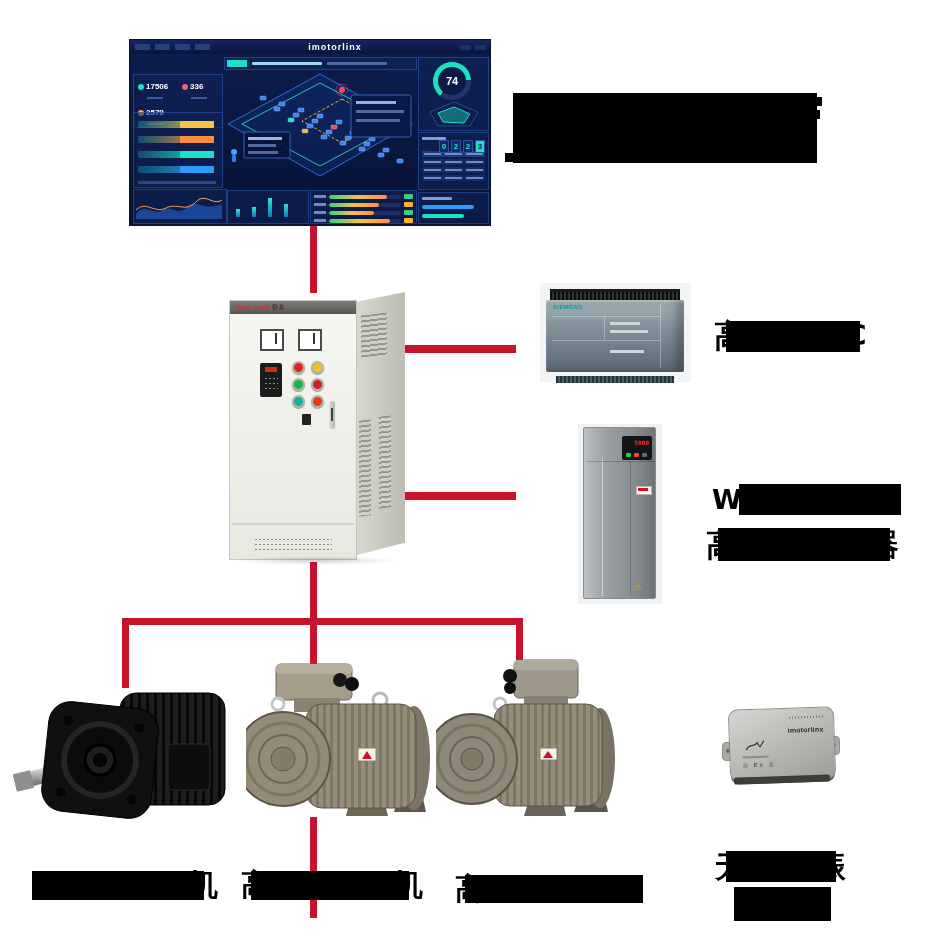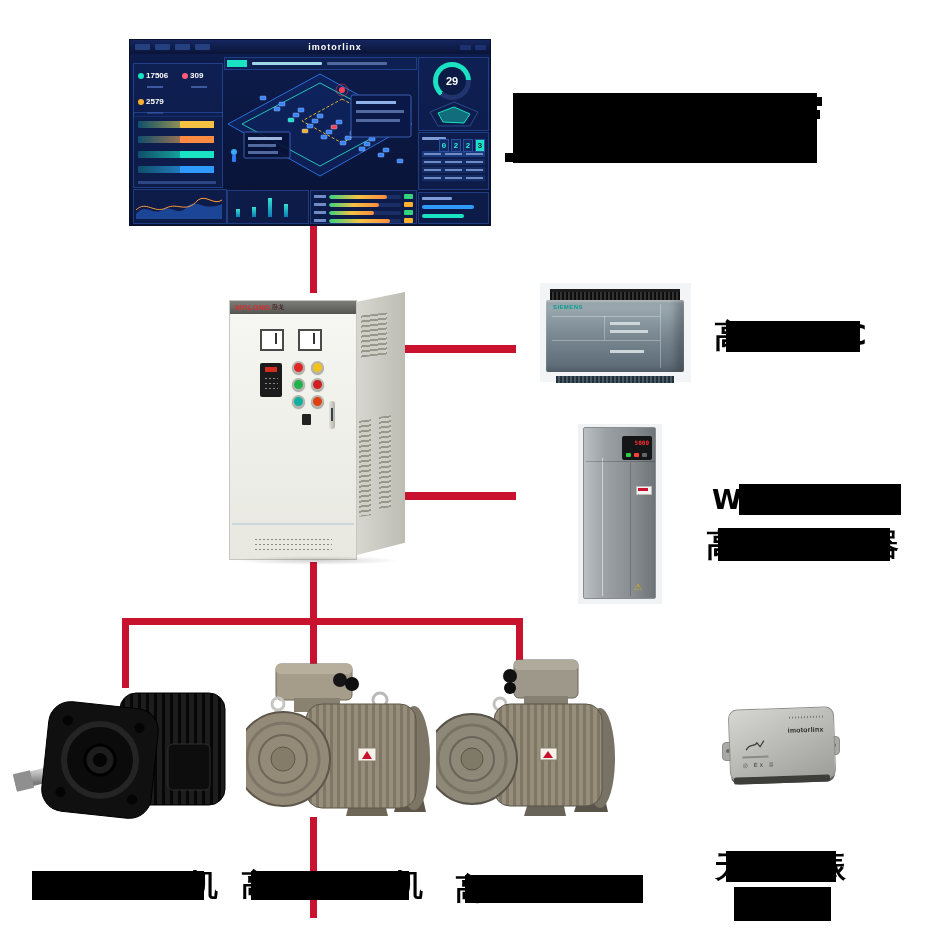--- a/index.html
+++ b/index.html
@@ -148,25 +148,25 @@
   <div class="dash-top">
     <span class="navchip"></span>
     <span class="navchip"></span>
     <span class="navchip"></span>
     <span class="navchip"></span>
     <span class="dash-logo">imotorlinx</span>
     <span class="rchip"></span>
     <span class="rchip"></span>
   </div>
 
-  <div class="panel" id="p-stats" style="left:3px;top:23px;width:88px;height:52px;display:flex;flex-wrap:wrap;">
+  <div class="panel" id="p-stats" style="left:3px;top:34px;width:88px;height:52px;display:flex;flex-wrap:wrap;">
       <div class="stat">
      <i style="background:#19e3c2"></i><b>17506</b><u></u></div>
       <div class="stat">
-     <i style="background:#ff5b7a"></i><b>309</b><u></u></div>
+     <i style="background:#ff5b7a"></i><b>336</b><u></u></div>
       <div class="stat">
      <i style="background:#ffb02e"></i><b>2579</b><u></u></div>
     </div>
   <div class="panel" id="p-sankey" style="left:3px;top:72px;width:88px;height:74px;overflow:hidden;">
       <div class="streak" style="top:8px;background:linear-gradient(90deg,rgba(25,227,194,.25),#f5c242);"></div>
    <div class="streak" style="top:8px;left:46px;width:34px;background:#f5c242;"></div>
       <div class="streak" style="top:23px;background:linear-gradient(90deg,rgba(25,227,194,.25),#ff8c42);"></div>
    <div class="streak" style="top:23px;left:46px;width:34px;background:#ff8c42;"></div>
       <div class="streak" style="top:38px;background:linear-gradient(90deg,rgba(25,227,194,.25),#19e3c2);"></div>
    <div class="streak" style="top:38px;left:46px;width:34px;background:#19e3c2;"></div>
@@ -264,28 +264,28 @@
      <i class="plab"></i>
      <div class="pbar">
           <span style="width:85%"></span>
         </div>
      <b class="pbadge" style="background:#ffb02e"></b>
    </div>
     </div>
 
   <div class="panel" style="left:288px;top:17px;width:69px;height:72px;">
     <div class="gauge">
-      <em>29</em>
+      <em>74</em>
     </div>
     <svg class="abs" style="left:7px;top:42px;" width="56" height="28">
       <polygon points="28,2 52,12 44,26 12,26 4,12" fill="none" stroke="#2a4a8a"></polygon>
       <polygon points="28,7 44,14 38,23 17,22 12,13" fill="rgba(25,227,194,.4)" stroke="#19e3c2"></polygon>
     </svg>
   </div>
-  <div class="panel" style="left:288px;top:92px;width:69px;height:56px;font-family:Liberation Mono, monospace;">
+  <div class="panel" style="left:288px;top:92px;width:69px;height:56px;">
     <i class="hbar" style="position:absolute;left:3px;top:4px;width:24px;"></i>
     <span id="digits-row" style="position:absolute;right:3px;top:2px;"><span class="digit">0</span><span class="digit">2</span><span class="digit">2</span><span class="digit hot">3</span></span>
     <div class="trow" style="margin-top:18px;background:#1b3a7e;">
         <i></i>
         <i></i>
         <i></i>
       </div>
     <div class="trow">
         <i></i>
         <i></i>

